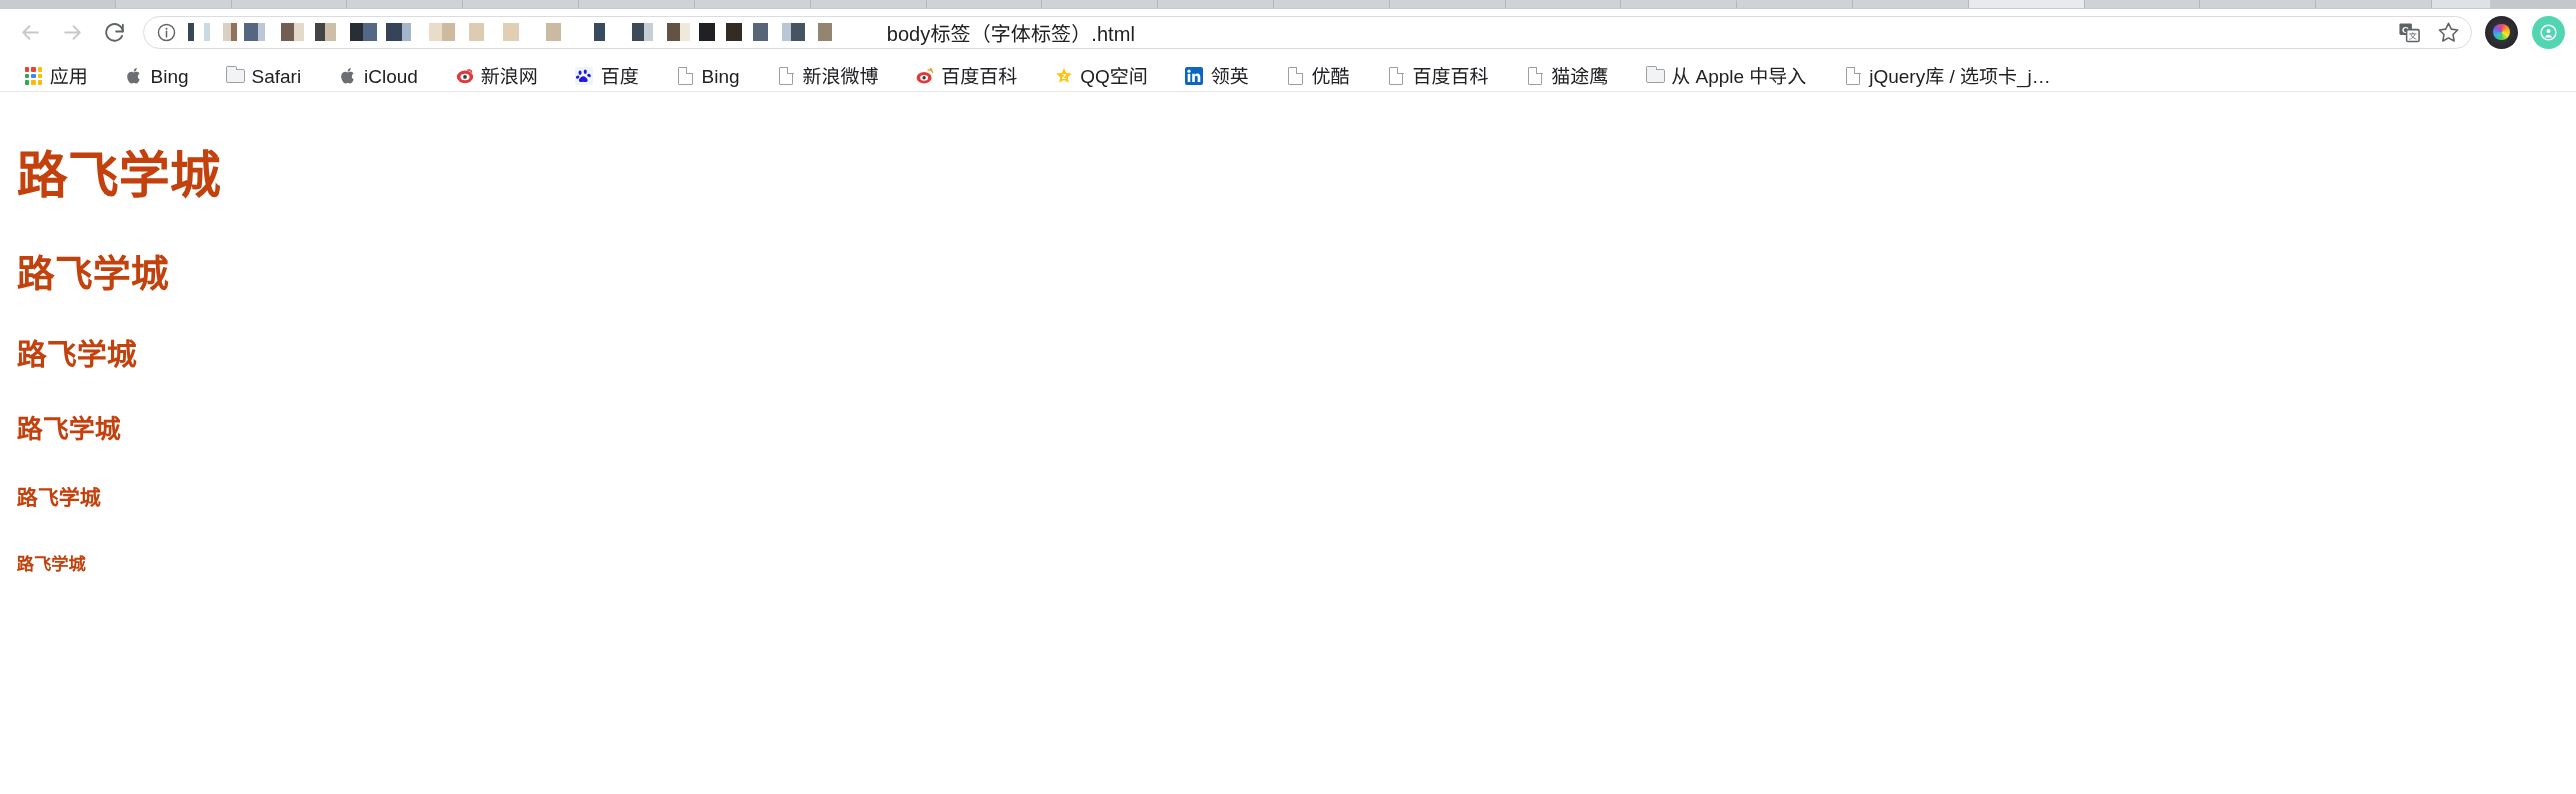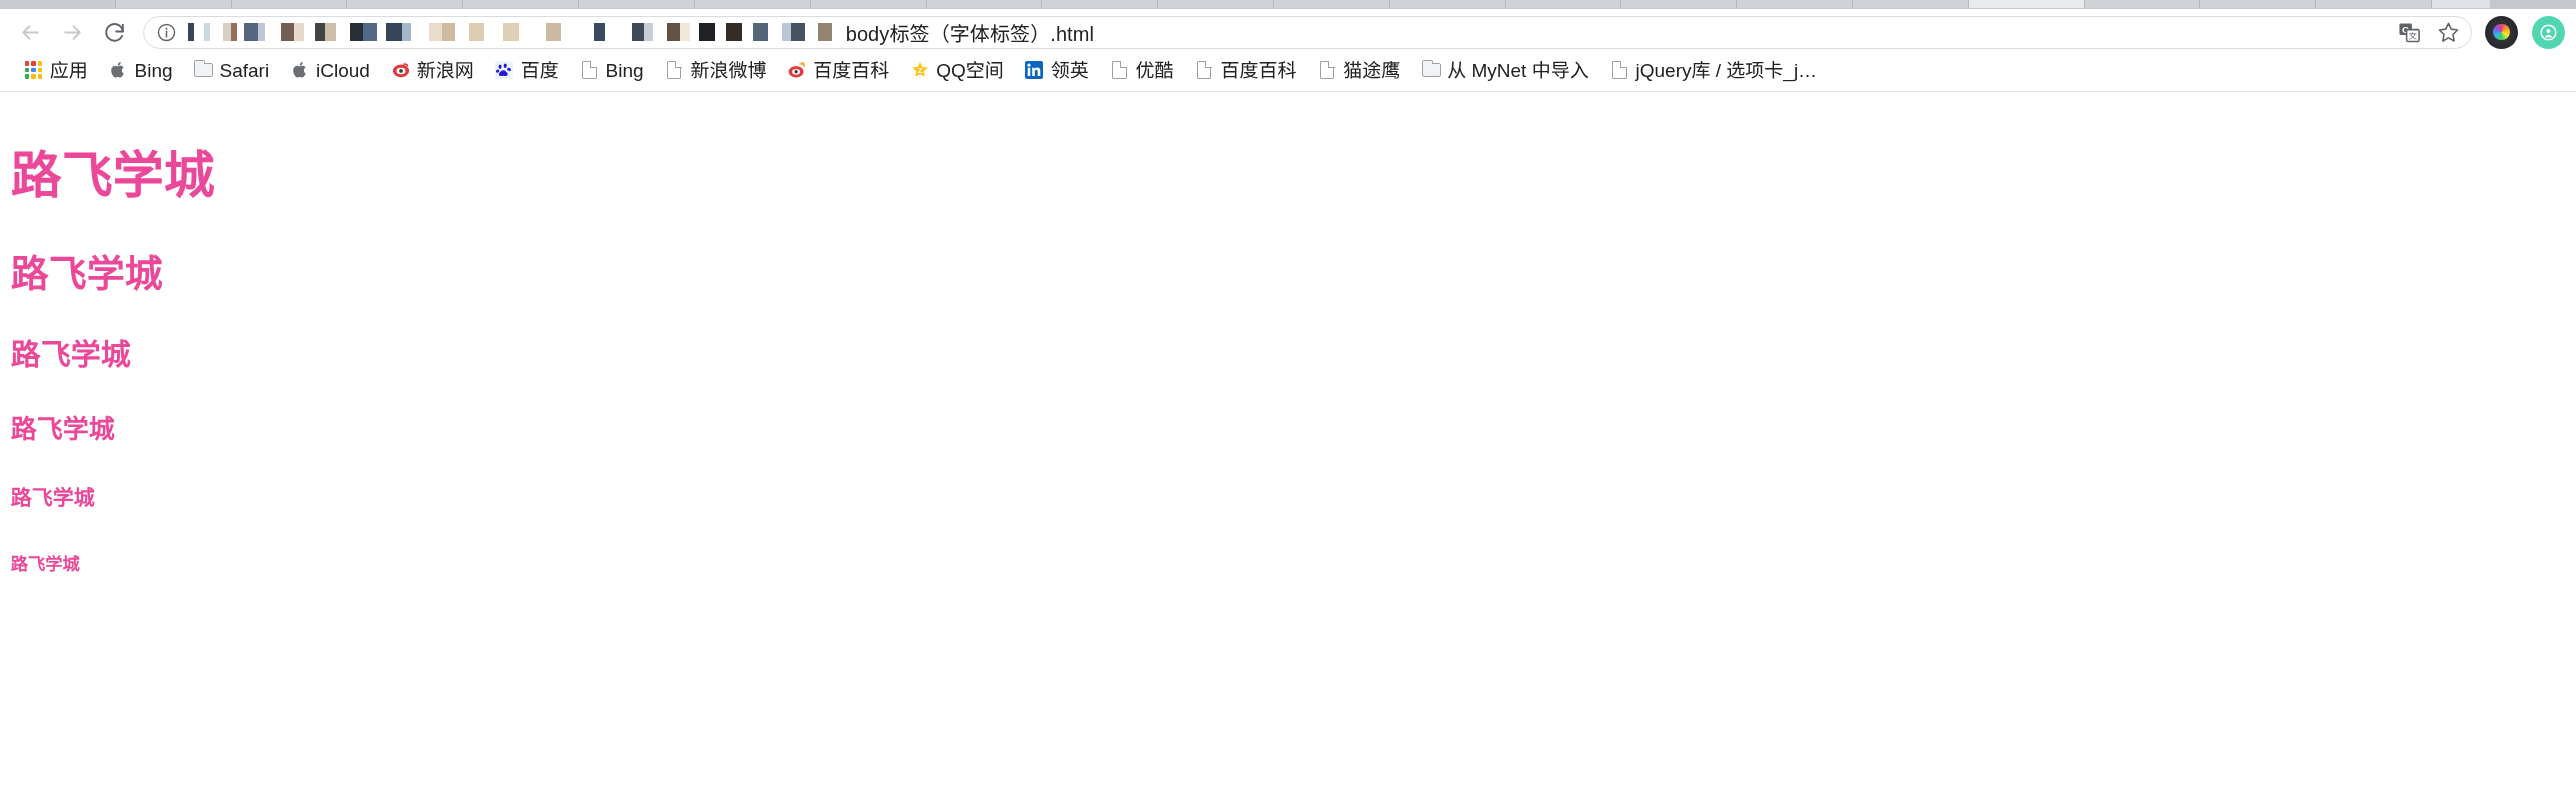--- a/index.html
+++ b/index.html
@@ -98,20 +98,21 @@
     display: flex; align-items: center; justify-content: center;
   }
   .url-wrap {
     flex: 1 1 auto;
     display: flex;
     align-items: center;
     min-width: 0;
     height: 29px;
     overflow: hidden;
     margin-left: 1.9px;
+    gap: 41px;
   }
   
   .url-redacted {
     flex: 0 0 auto;
     height: 18px;
     width: 662px;
     margin-right: 2.9px;
     opacity: .95;
     background-color: #f4f1ee;
     background-image:
@@ -214,23 +215,23 @@
     color: #ffffff;
   }
 
   
   .bookmarks {
     height: 36px;
     flex: 0 0 auto;
     background: #ffffff;
     border-bottom: 1px solid #e6e6e6;
     display: flex;
-    align-items: flex-start;
+    align-items: flex-end;
     padding: 0 9.6px 0 13.4px;
-    gap: 0;
+    gap: 16px;
     overflow: hidden;
     white-space: nowrap;
   }
   .bm {
     display: inline-flex;
     align-items: center;
     gap: 6.7px;
     padding: 3.8px 10.6px;
     border-radius: 3.8px;
     flex: 0 0 auto;
@@ -303,22 +304,22 @@
     padding: 0;
   }
   .page {
     padding: 7.7px 7.7px 7.7px 7.7px;
     background: #ffffff;
   }
   .page h1, .page h2, .page h3,
   .page h4, .page h5, .page h6 {
     font-family: "Liberation Sans", "DejaVu Sans", sans-serif;
     font-weight: bold;
-    color: #ec4899;
-    margin-left: 3px;
+    color: #c2410c;
+    margin-left: 9px;
     margin-right: 0;
   }
   .page h1 { font-size: 51px; margin-top: 35px;  margin-bottom: 35px; }
   .page h2 { font-size: 38px; margin-top: 32px;  margin-bottom: 32px; }
   .page h3 { font-size: 30px; margin-top: 30px;  margin-bottom: 30px; }
   .page h4 { font-size: 26px; margin-top: 34px;  margin-bottom: 34px; }
   .page h5 { font-size: 21px; margin-top: 36px;  margin-bottom: 36px; }
   .page h6 { font-size: 17.3px; margin-top: 39px;  margin-bottom: 39px; }
 </style>
 </head>
@@ -555,21 +556,21 @@
       <span class="bm-icon">
           <span class="doc-ico"></span>
         </span>
       <span class="bm-label">猫途鹰</span>
     </div>
 
     <div class="bm">
       <span class="bm-icon">
           <span class="folder-ico"></span>
         </span>
-      <span class="bm-label">从 MyNet 中导入</span>
+      <span class="bm-label">从 Apple 中导入</span>
     </div>
 
     <div class="bm">
       <span class="bm-icon">
           <span class="doc-ico"></span>
         </span>
       <span class="bm-label">jQuery库 / 选项卡_j…</span>
     </div>
   </div>
 

